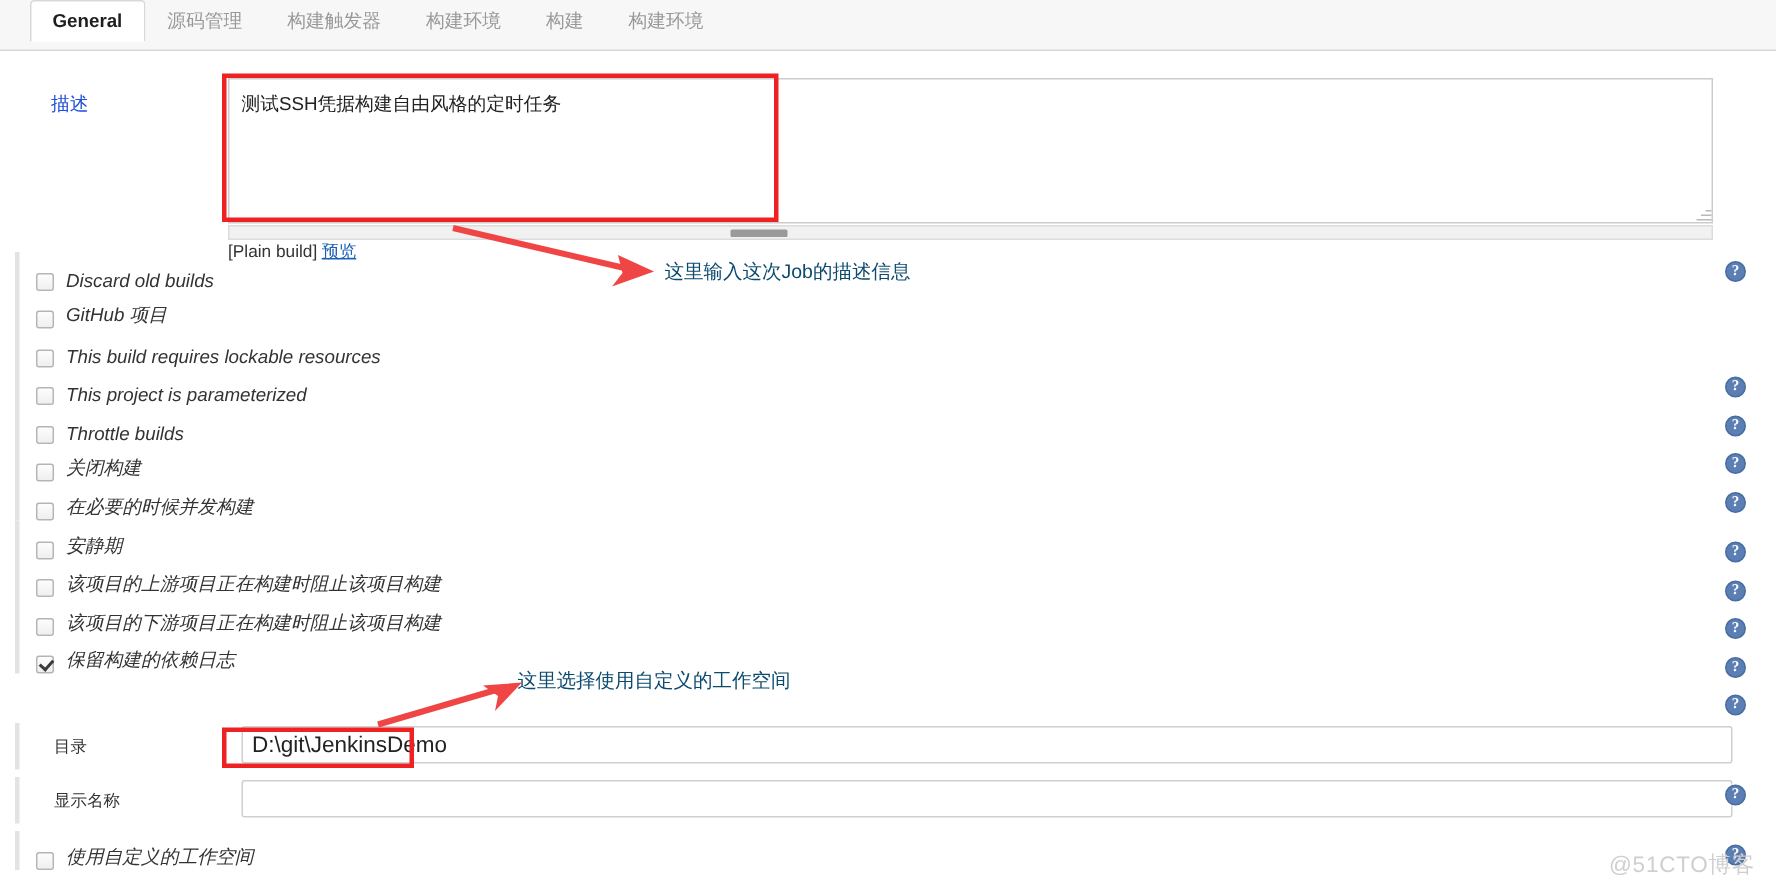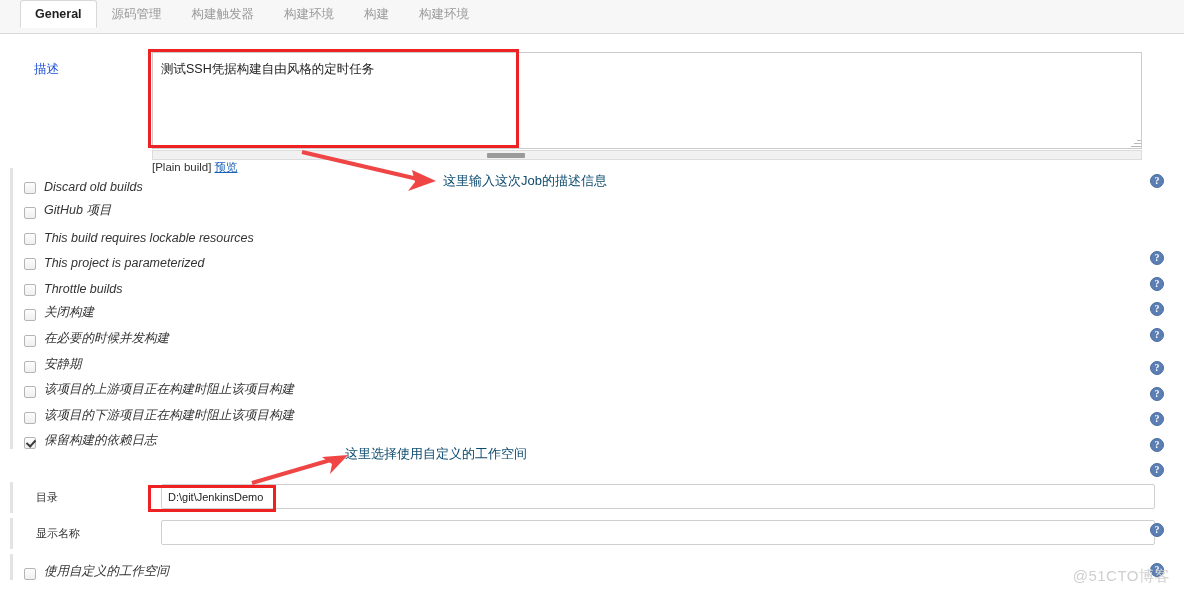--- a/index.html
+++ b/index.html
@@ -226,21 +226,21 @@
   .text-input {
     position: absolute;
     left: 148px; top: 2px;
     width: 994px;
     height: 25px;
     border: 1px solid #cfcfcf;
     border-radius: 2px;
     background: #ffffff;
     box-sizing: border-box;
     font-family: "Liberation Sans", "DejaVu Sans", sans-serif;
-    font-size: 11px;
+    font-size: 15px;
     color: #222222;
     padding: 0 6px;
     outline: none;
   }
 
   
   .redbox {
     position: absolute;
     border: 3px solid #ee2222;
     box-sizing: border-box;

